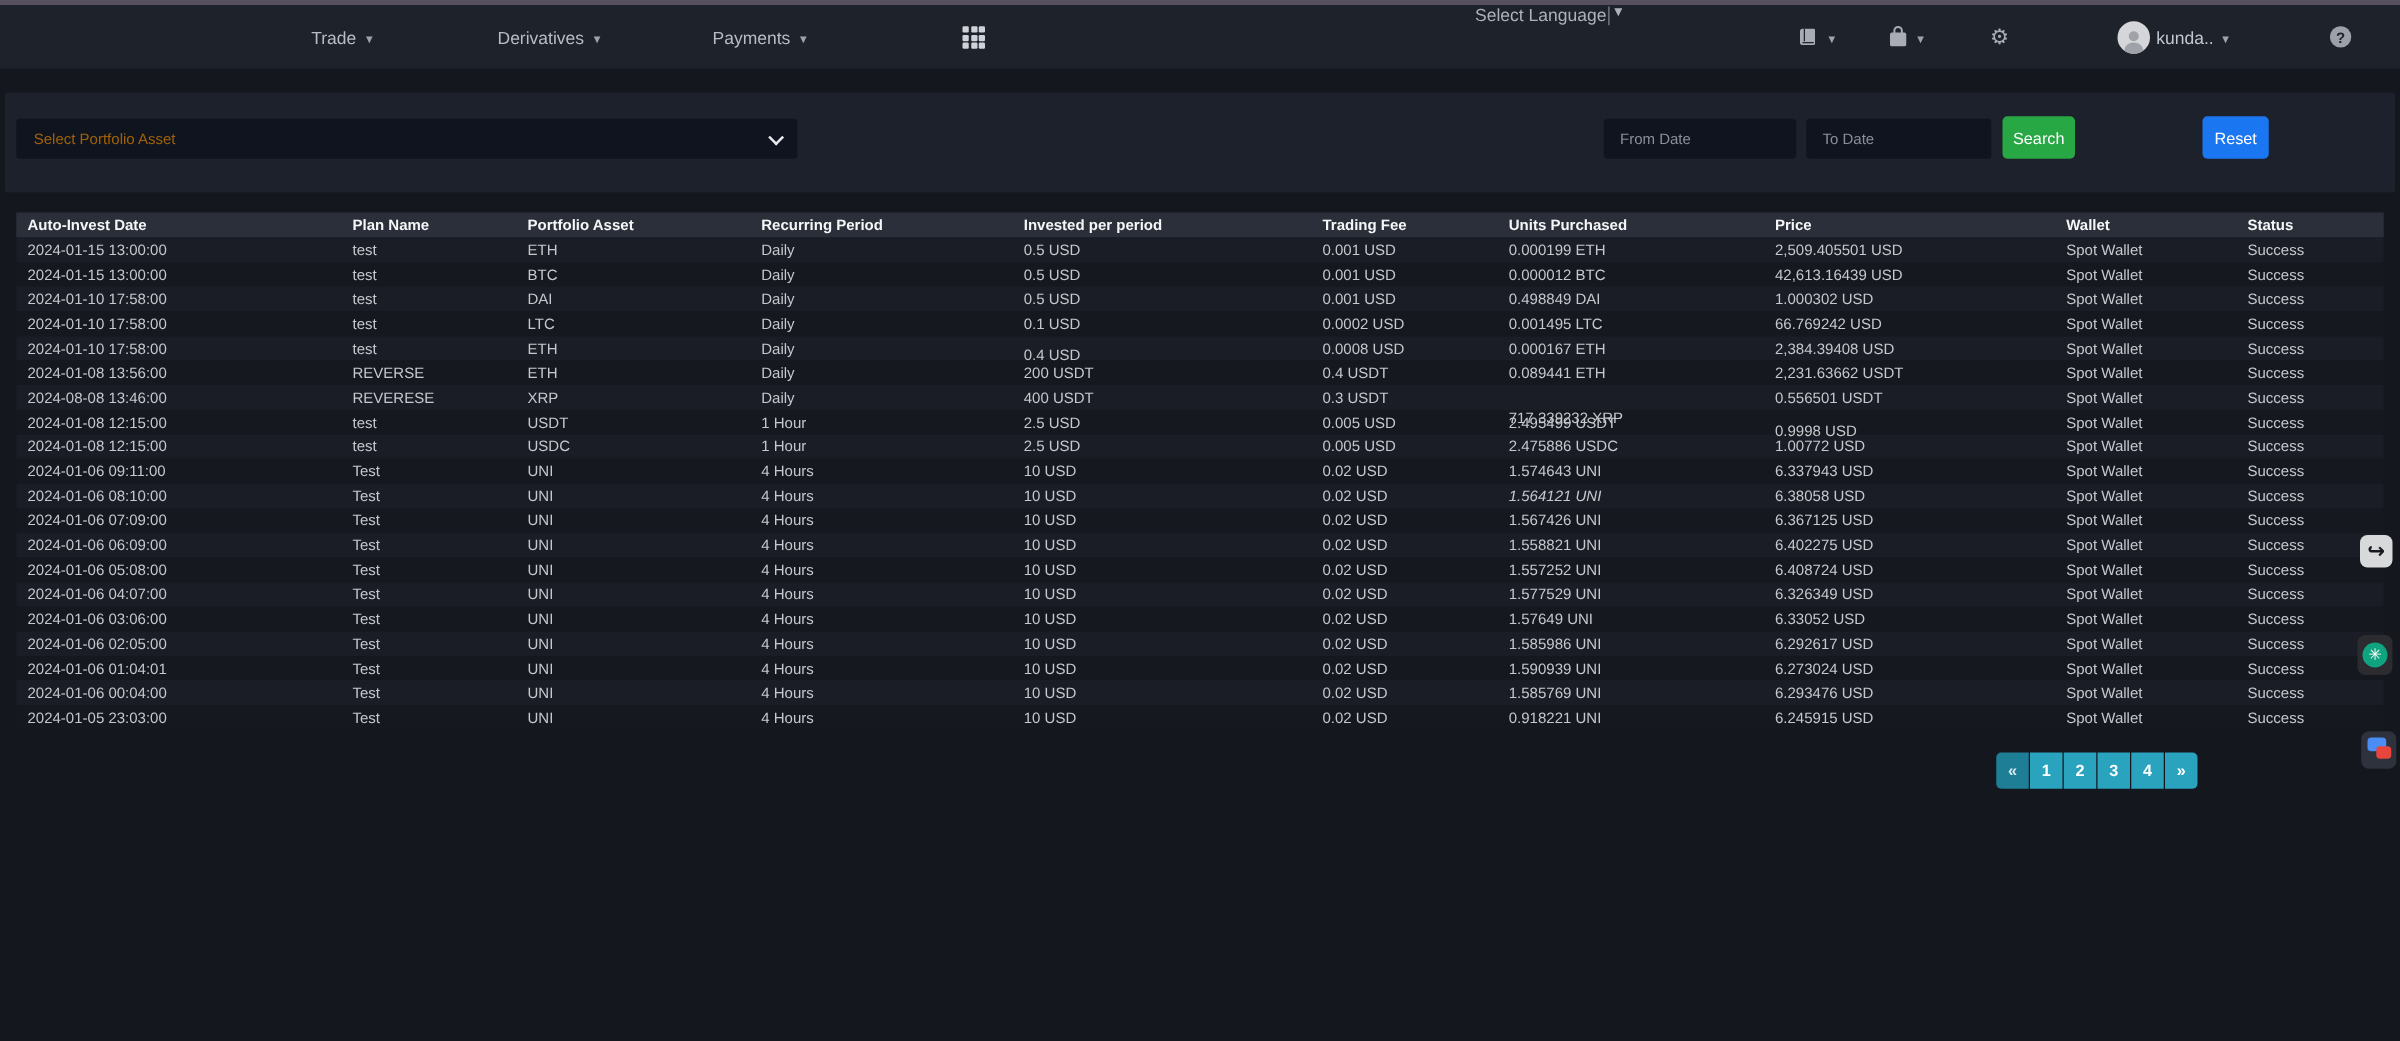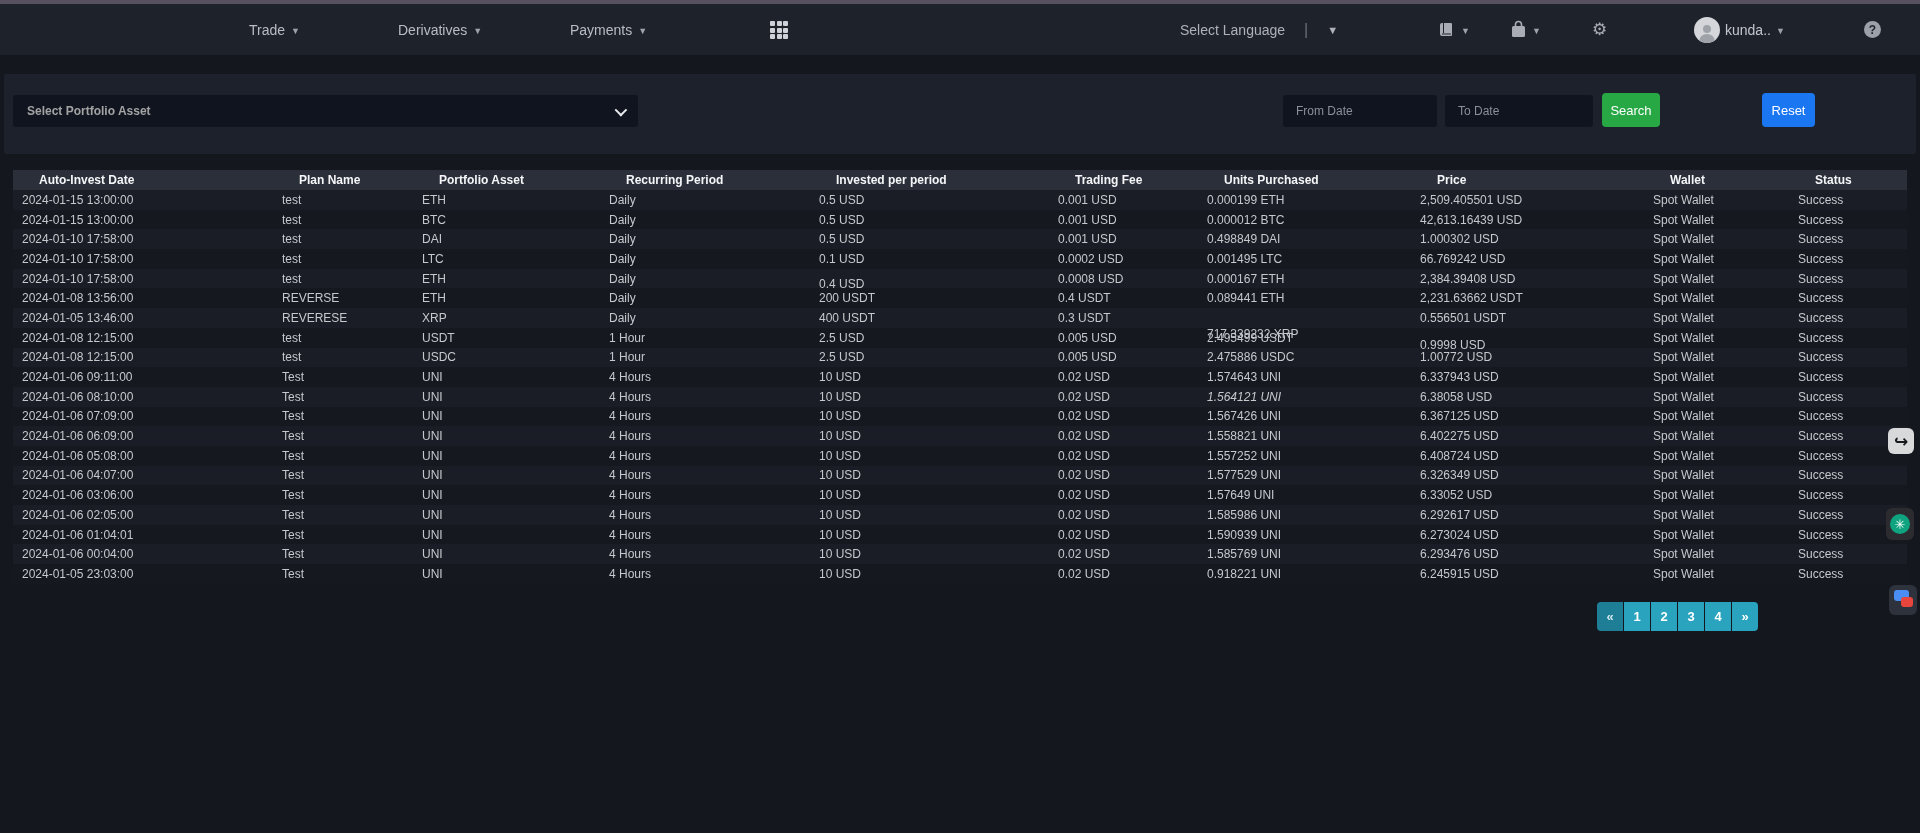--- a/index.html
+++ b/index.html
@@ -10,53 +10,53 @@
   
   .topstrip { position:absolute; left:0; top:0; width:1920px; height:4px; background:#56505f; }
   .nav { position:absolute; left:0; top:4px; width:1920px; height:51px; background:#1e222b; }
   .nav-item { position:absolute; top:0; height:51px; display:flex; align-items:center; gap:6px;
               color:#b9bcc3; font-size:14px; cursor:pointer; }
   .caret { display:inline-block; font-size:9px; color:#9ea2ab; transform:translateY(1px); }
   .apps-grid { position:absolute; left:770px; top:17px; width:20px; height:18px;
                display:grid; grid-template-columns:repeat(3,5px); grid-template-rows:repeat(3,5px);
                gap:1.5px; cursor:pointer; }
   .apps-grid span { background:#cfd2d8; border-radius:1px; }
-  .lang { position:absolute; left:1180px; top:0; height:51px; display:flex; align-items:center;
-          gap:19px; color:#aeb1b9; font-size:14px; cursor:pointer; }
+  .lang { position:absolute; left:1180px; top:0; height:51px; display:flex; align-items:flex-start;
+          gap:0; color:#aeb1b9; font-size:14px; cursor:pointer; }
   .lang .vbar { color:#6b6f79; font-size:16px; }
   .lang .tri { font-size:11px; color:#aeb1b9; }
   .nav-ico { position:absolute; top:0; height:51px; display:flex; align-items:center; gap:5px;
              color:#a9acb4; cursor:pointer; }
   .gear { font-size:17px; color:#a9acb4; }
   .avatar { width:26px; height:26px; border-radius:50%; background:#d5d6d9; overflow:hidden;
             display:flex; align-items:flex-end; justify-content:center; }
   .username { color:#c3c6cc; font-size:14px; }
   .helpc { width:17px; height:17px; border-radius:50%; background:#9ca0a8; color:#1e222b;
            font-size:12px; font-weight:bold; display:flex; align-items:center; justify-content:center; }
 
   
   .filter-panel { position:absolute; left:4px; top:74px; width:1912px; height:80px;
                   background:#1d212b; border-radius:2px; }
   .fld { position:absolute; top:21px; height:32px; background:#10141f; border-radius:3px;
          display:flex; align-items:center; }
-  .select-label { color:#a3a3a3; font-size:12px; font-weight:bold; padding-left:14px; }
+  .select-label { color:#a16207; font-size:12px; font-weight:normal; padding-left:14px; }
   .chev { position:absolute; right:14px; top:12px; width:9px; height:9px;
           border-right:2px solid #e8eaee; border-bottom:2px solid #e8eaee;
           transform:rotate(45deg) translateY(-2px); }
   .date-input { width:100%; height:100%; background:transparent; border:none; outline:none;
                 color:#d0d2d7; font-size:12px; padding-left:13px;
                 font-family:"Liberation Sans","DejaVu Sans",sans-serif; }
   .date-input::placeholder { color:#8b8f99; opacity:1; }
   .btn { position:absolute; top:19px; height:34px; border:none; border-radius:4px; color:#fff;
          font-size:13px; cursor:pointer; font-family:"Liberation Sans","DejaVu Sans",sans-serif; }
 
   
   .tablewrap { position:absolute; left:13px; top:170px; width:1894px; }
   .thead { display:flex; height:20px; background:#2b2f39; align-items:center; }
-  .thead span { color:#f5f6f8; font-size:12px; font-weight:bold; padding-left:26px;
+  .thead span { color:#f5f6f8; font-size:12px; font-weight:bold; padding-left:9px;
                 overflow:hidden; white-space:nowrap; }
   .trow { display:flex; height:19.7px; align-items:center; }
   .trow:nth-child(odd) { background:#1a1d26; }
   .trow:nth-child(even) { background:#15181f; }
   .trow span { color:#c6c8cd; font-size:12px; padding-left:9px; overflow:hidden; white-space:nowrap; }
 
   
   .pagination { position:absolute; left:1597px; top:602px; display:flex; gap:1px; }
   .pg { width:26px; height:29px; display:flex; align-items:center; justify-content:center;
         background:#2aa3be; color:#fff; font-size:13px; font-weight:bold; cursor:pointer; }
@@ -250,21 +250,21 @@
           <span style="width: 187px;">ETH</span>
           <span style="width: 210px;">Daily</span>
           <span style="width: 239px;">200 USDT</span>
           <span style="width: 149px;">0.4 USDT</span>
           <span style="width: 213px;">0.089441 ETH</span>
           <span style="width: 233px;">2,231.63662 USDT</span>
           <span style="width: 145px;">Spot Wallet</span>
           <span style="width: 118px;">Success</span>
         </div>
         <div class="trow">
-          <span style="width: 260px;">2024-01-05 13:46:00</span>
+          <span style="width: 260px;">2024-08-08 13:46:00</span>
           <span style="width: 140px;">REVERESE</span>
           <span style="width: 187px;">XRP</span>
           <span style="width: 210px;">Daily</span>
           <span style="width: 239px;">400 USDT</span>
           <span style="width: 149px;">0.3 USDT</span>
           <span style="width: 213px; margin-top: 32px;">717.339232 XRP</span>
           <span style="width: 233px;">0.556501 USDT</span>
           <span style="width: 145px;">Spot Wallet</span>
           <span style="width: 118px;">Success</span>
         </div>

